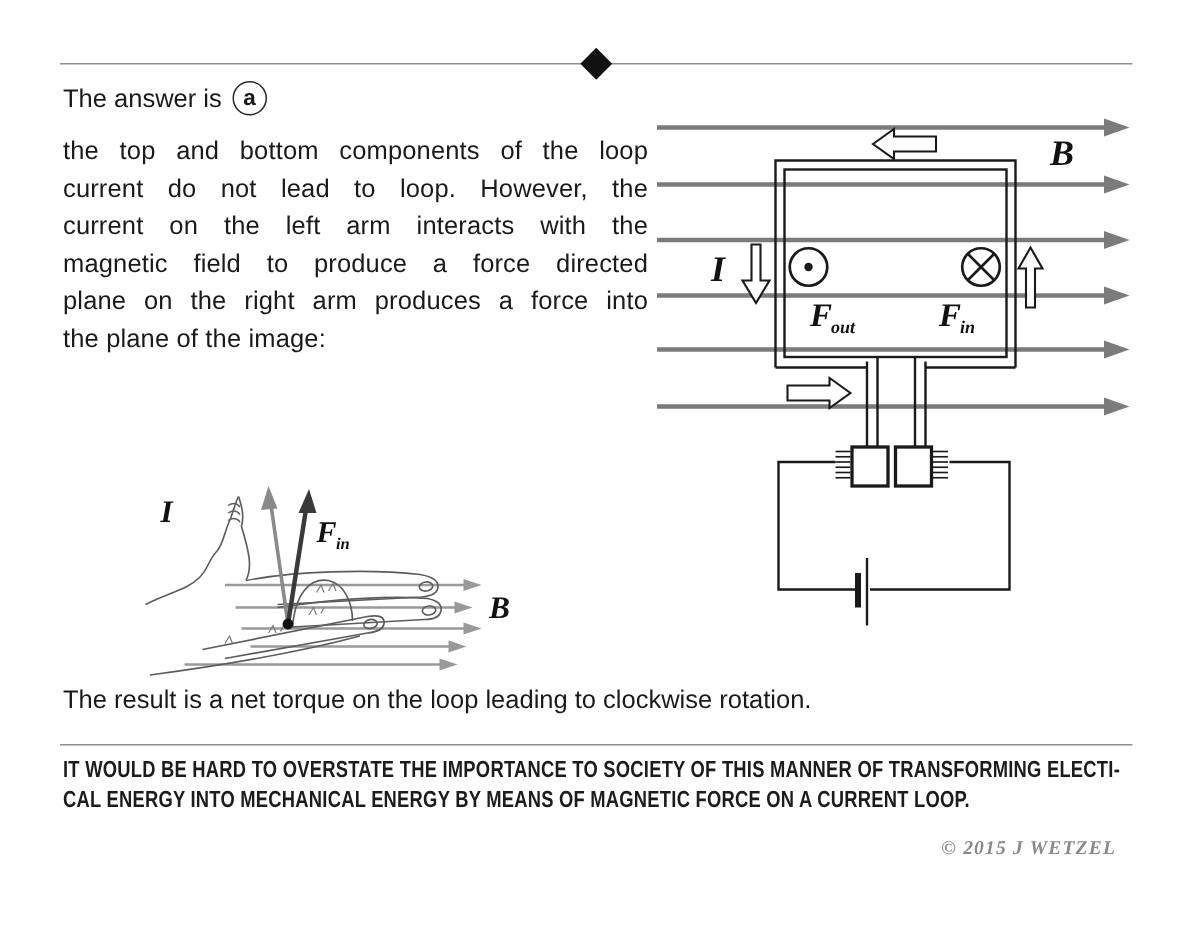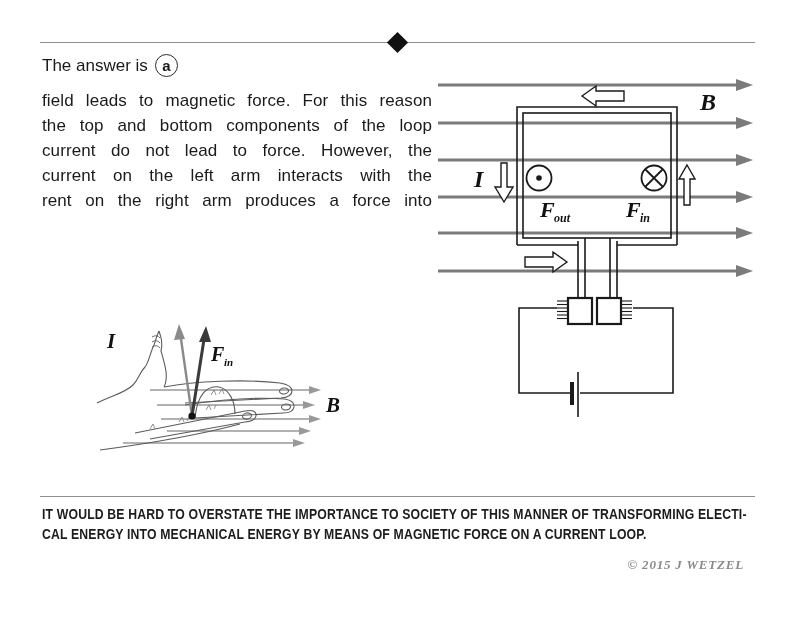--- a/index.html
+++ b/index.html
@@ -37,25 +37,26 @@
 
   <div id="rule-top" class="rule"></div>
   <div id="diamond"></div>
 
   <div id="answer-line">
     <span>The answer is</span>
     <span id="answer-circle">a</span>
   </div>
 
   <div id="explanation">
-    <div class="pline">field leads to magnetic force.  For this reason</div>
     <div class="pline">the top and bottom components of the loop</div>
-    <div class="pline">current do not lead to force.  However, the</div>
+    <div class="pline">current do not lead to loop.  However, the</div>
     <div class="pline">current on the left arm interacts with the</div>
-    <div class="pline">rent on the right arm produces a force into</div>
+    <div class="pline">magnetic field to produce a force directed</div>
+    <div class="pline">plane on the right arm produces a force into</div>
+    <div class="pline last">the plane of the image:</div>
   </div>
 
   <svg id="motor-diagram" width="370" height="360" viewBox="0 0 370 360">
 
     <g stroke="#7b7b7b" stroke-width="3" fill="#7b7b7b">
       <line x1="8" y1="25" x2="308" y2="25"></line>
         <polygon points="306,19 323,25 306,31" stroke="none"></polygon>
       <line x1="8" y1="63" x2="308" y2="63"></line>
         <polygon points="306,57 323,63 306,69" stroke="none"></polygon>
       <line x1="8" y1="100" x2="308" y2="100"></line>
@@ -167,20 +168,21 @@
       <polygon points="104,19 111,3 116,19" fill="#3a3a3a"></polygon>
     </g>
     <circle cx="97" cy="93" r="3.6" fill="#111"></circle>
 
     <text class="symtxt" x="12" y="25" font-size="21">I</text>
     <text class="symtxt" x="116" y="38" font-size="20">F</text>
     <text class="symtxt" x="129" y="43" font-size="11">in</text>
     <text class="symtxt" x="231" y="89" font-size="21">B</text>
   </svg>
 
+  <div id="result-line">The result is a net torque on the loop leading to clockwise rotation.</div>
 
   <div id="rule-bottom" class="rule"></div>
 
   <div id="footer-caps">
     <div class="fline">IT WOULD BE HARD TO OVERSTATE THE IMPORTANCE TO SOCIETY OF THIS MANNER OF TRANSFORMING ELECTI-</div>
     <div class="fline">CAL ENERGY INTO MECHANICAL ENERGY BY MEANS OF MAGNETIC FORCE ON A CURRENT LOOP.</div>
   </div>
 
   <div id="copyright">© 2015 J WETZEL</div>
 

